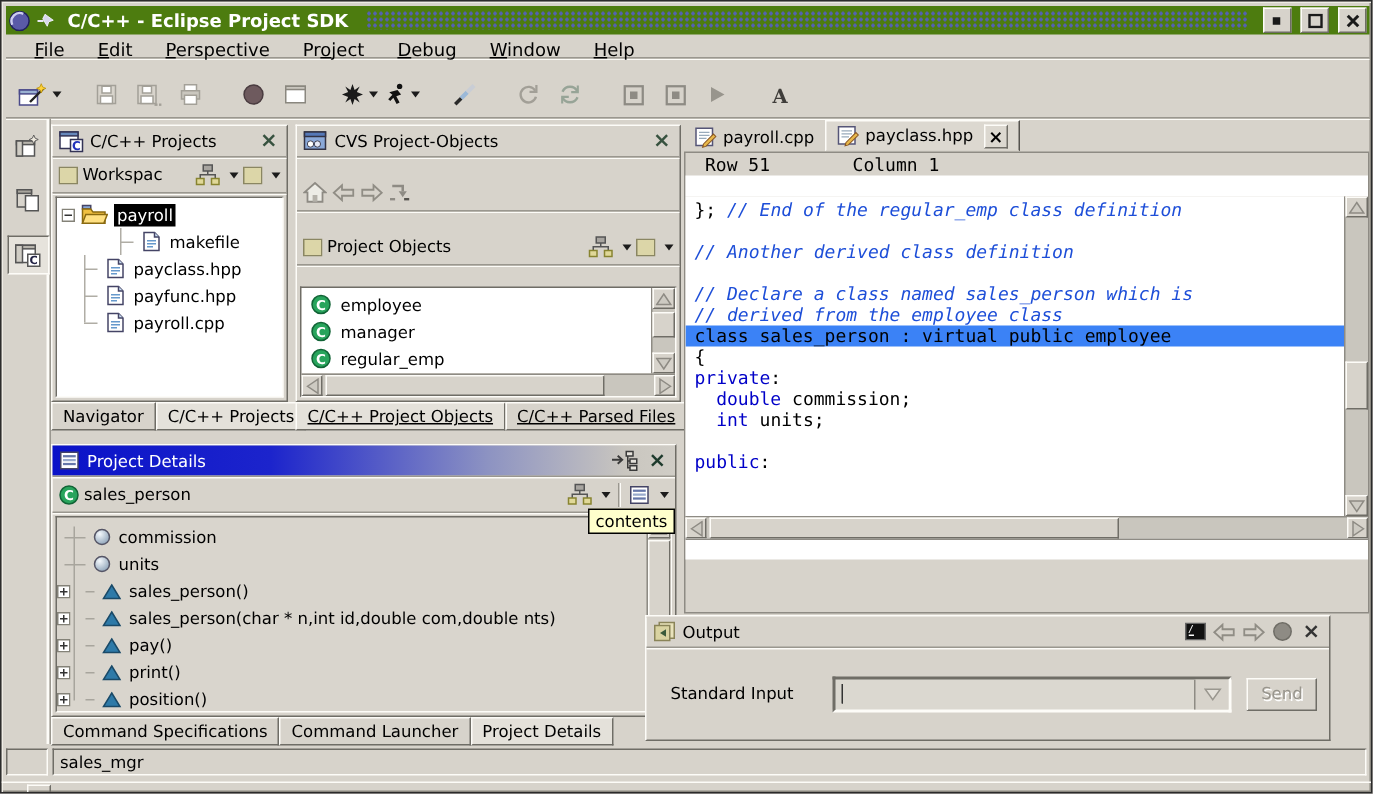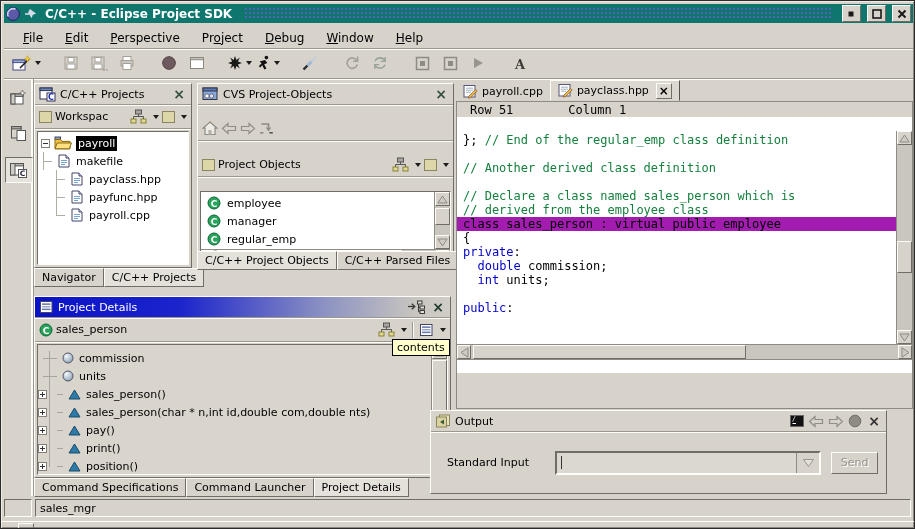--- a/index.html
+++ b/index.html
@@ -5,28 +5,28 @@
   html,body{margin:0;padding:0;background:#666;}
   #screen{position:relative;width:915px;height:529px;background:#d7d3cb;
     font-family:"DejaVu Sans","Liberation Sans",sans-serif;font-size:11px;color:#000;
     overflow:hidden;border:1px solid #2b2b2b;box-sizing:border-box;
     box-shadow:inset 1px 1px 0 #efece5, inset -1px -1px 0 #8a877f;}
   .r1{border:1px solid;border-color:#fdfcf8 #6f6d66 #6f6d66 #fdfcf8;}
   .ic{display:inline-flex;align-items:center;justify-content:center;line-height:0;}
   .xbtn{font-size:14px;font-weight:bold;color:#37523f;cursor:default;line-height:10px;padding:0 2px;}
   .dd{width:0;height:0;border-left:3px solid transparent;border-right:3px solid transparent;border-top:4px solid #1c1c1c;margin-left:3px;}
   
-  #titlebar{position:absolute;left:3px;top:3px;width:909px;height:19px;background:#0f766e;
+  #titlebar{position:absolute;left:3px;top:3px;width:909px;height:19px;background:#4d7c0f;
     display:flex;align-items:center;gap:4px;padding:0 2px;box-sizing:border-box;}
   #titlebar .ttext{color:#fff;font-weight:bold;font-size:12px;white-space:nowrap;padding:0 4px;}
   #titlebar .tdots{flex:1;height:13px;margin:0 4px;
     background-image:radial-gradient(#5560b8 1px, transparent 1.3px);background-size:4px 4px;}
   .winbtn{width:17px;height:15px;background:#d7d3cb;display:inline-flex;align-items:center;justify-content:center;margin-left:2px;}
   
-  #menubar{position:absolute;left:3px;top:22px;width:909px;height:26px;display:flex;align-items:flex-end;
+  #menubar{position:absolute;left:3px;top:22px;width:909px;height:16px;display:flex;align-items:flex-start;
     padding-left:10px;box-sizing:border-box;border-bottom:1px solid #9a978f;box-shadow:0 1px 0 #fdfcf8;}
   .menu-item{padding:3px 9px;margin-right:4px;font-size:12px;}
   .menu-item u{text-decoration:underline;}
   #toolbar{position:absolute;left:3px;top:47px;width:909px;height:31px;display:flex;align-items:center;
     padding-left:6px;box-sizing:border-box;border-bottom:1px solid #9a978f;box-shadow:0 1px 0 #fdfcf8;}
   .tbtn{height:24px;min-width:24px;display:inline-flex;align-items:center;justify-content:center;padding:0 2px;}
   .tbtn.gap{margin-left:14px;}
   
   #workarea{position:absolute;left:3px;top:78px;width:909px;height:417px;box-shadow:inset 0 1px 0 #fdfcf8;}
   #perspbar{position:absolute;left:0;top:0;width:30px;height:417px;border-right:1px solid #9a978f;
@@ -83,22 +83,22 @@
     border:1px solid;border-color:#fdfcf8 #6f6d66 #6f6d66 #fdfcf8;margin-left:3px;line-height:10px;}
   #editor-client{position:absolute;left:0;top:20px;right:0;bottom:0;border:1px solid #8e8b84;background:#d7d3cb;display:flex;flex-direction:column;box-sizing:border-box;}
   .mono{font-family:"DejaVu Sans Mono","Liberation Mono",monospace;font-size:12px;}
   #rowcol{height:15px;display:flex;align-items:center;flex:none;}
   #rowcol span:first-child{margin-left:13px;}
   #rowcol span:last-child{margin-left:55px;}
   #ruler{height:14px;background:#fff;white-space:pre;overflow:hidden;flex:none;letter-spacing:0;}
   #codewrap{flex:1;display:flex;min-height:0;}
   #code-lines{flex:1;background:#fff;overflow:hidden;padding-top:2px;}
   .cline{height:14px;line-height:14px;white-space:pre;padding-left:6px;}
-  .cline.hl{background:#a21caf;}
-  .c-p{color:#000;} .c-c{color:#15803d;} .c-k{color:#0000c8;}
+  .cline.hl{background:#3b82f6;}
+  .c-p{color:#000;} .c-c{color:#1d4ed8;font-style:italic;} .c-k{color:#0000c8;}
   #estrip{height:13px;background:#fff;border-top:1px solid #8e8b84;flex:none;}
   #efill{height:35px;flex:none;}
   
   #output-view{left:426px;top:331px;width:457px;height:84px;}
   .obody{flex:1;display:flex;align-items:center;padding:0 8px;}
   .obody .olabel{margin-left:8px;margin-right:26px;white-space:nowrap;}
   .combo{display:flex;width:292px;height:24px;border:2px solid;border-color:#6f6d66 #fdfcf8 #fdfcf8 #6f6d66;background:#dbd8d0;box-sizing:border-box;}
   .combo-input{flex:1;position:relative;}
   .combo-input .caret{position:absolute;left:4px;top:3px;width:1px;height:13px;background:#333;box-shadow:-1px -1px 0 0 #333 inset;}
   .combo-btn{width:22px;border-left:1px solid #8e8b84;display:flex;align-items:center;justify-content:center;background:#d7d3cb;}
@@ -110,21 +110,21 @@
   #statusbar{position:absolute;left:3px;top:495px;width:909px;height:25px;}
   #status-left{position:absolute;left:0;top:3px;width:28px;height:18px;border:1px solid;border-color:#6f6d66 #fdfcf8 #fdfcf8 #6f6d66;box-sizing:border-box;}
   #status-field{position:absolute;left:31px;top:3px;width:876px;height:18px;border:1px solid;border-color:#6f6d66 #fdfcf8 #fdfcf8 #6f6d66;
     box-sizing:border-box;display:flex;align-items:center;padding-left:4px;}
   #bottomframe{position:absolute;left:0;top:520px;width:915px;height:9px;border-top:1px solid #fdfcf8;}
   #grip{position:absolute;left:17px;top:1px;width:14px;height:6px;border:1px solid;border-color:#fdfcf8 #6f6d66 #6f6d66 #fdfcf8;}
   
   #projects-view{left:30px;top:4px;width:158px;height:185px;}
   #projects-tabs{left:30px;top:189px;}
   #objects-view{left:193px;top:4px;width:257px;height:185px;gap:12px;}
-  #objects-tabs{left:193px;top:172px;}
+  #objects-tabs{left:193px;top:189px;text-decoration:underline;}
   #details-view{left:30px;top:217px;width:417px;height:182px;}
   #details-tabs{left:30px;top:399px;}
 </style>
 </head>
 <body>
 
 <svg width="0" height="0" style="position:absolute">
     <defs>
   <radialGradient id="sphg" cx="0.35" cy="0.3" r="0.85">
     <stop offset="0" stop-color="#f4f8fc"></stop>
@@ -396,21 +396,21 @@
               </span>
               <span class="ic">
                 <svg width="18" height="14" viewBox="0 0 18 14">
                   <rect x="1" y="1" width="5.5" height="2.4" fill="#88a8d8" stroke="#446"></rect>
                   <path d="M1 3.4 L6.5 3.4 L8 5.4 L16 5.4 L16 12.8 L1 12.8 Z" fill="#f0c040" stroke="#8a6a10"></path>
                   <path d="M3.2 7 L17.5 7 L15.2 12.8 L1 12.8 Z" fill="#ffe082" stroke="#8a6a10"></path>
                 </svg>
               </span>
               <span class="lbl sel">payroll</span>
             </div>
-            <div class="trow" style="">
+            <div class="trow" style="padding-left: 13px; margin-left: 24px;">
               <span class="conn"></span>
               <span class="ic">
                 <svg width="12" height="14" viewBox="0 0 12 14">
                   <path d="M1 1 H8 L11 4 V13 H1 Z" fill="#fff" stroke="#446"></path>
                   <path d="M8 1 V4 H11" fill="#cce0f4" stroke="#446"></path>
                   <path d="M3 6.5 H9 M3 8.5 H9 M3 10.5 H7" stroke="#6699cc" stroke-width="0.9"></path>
                 </svg>
               </span>
               <span class="lbl">makefile</span>
             </div>

